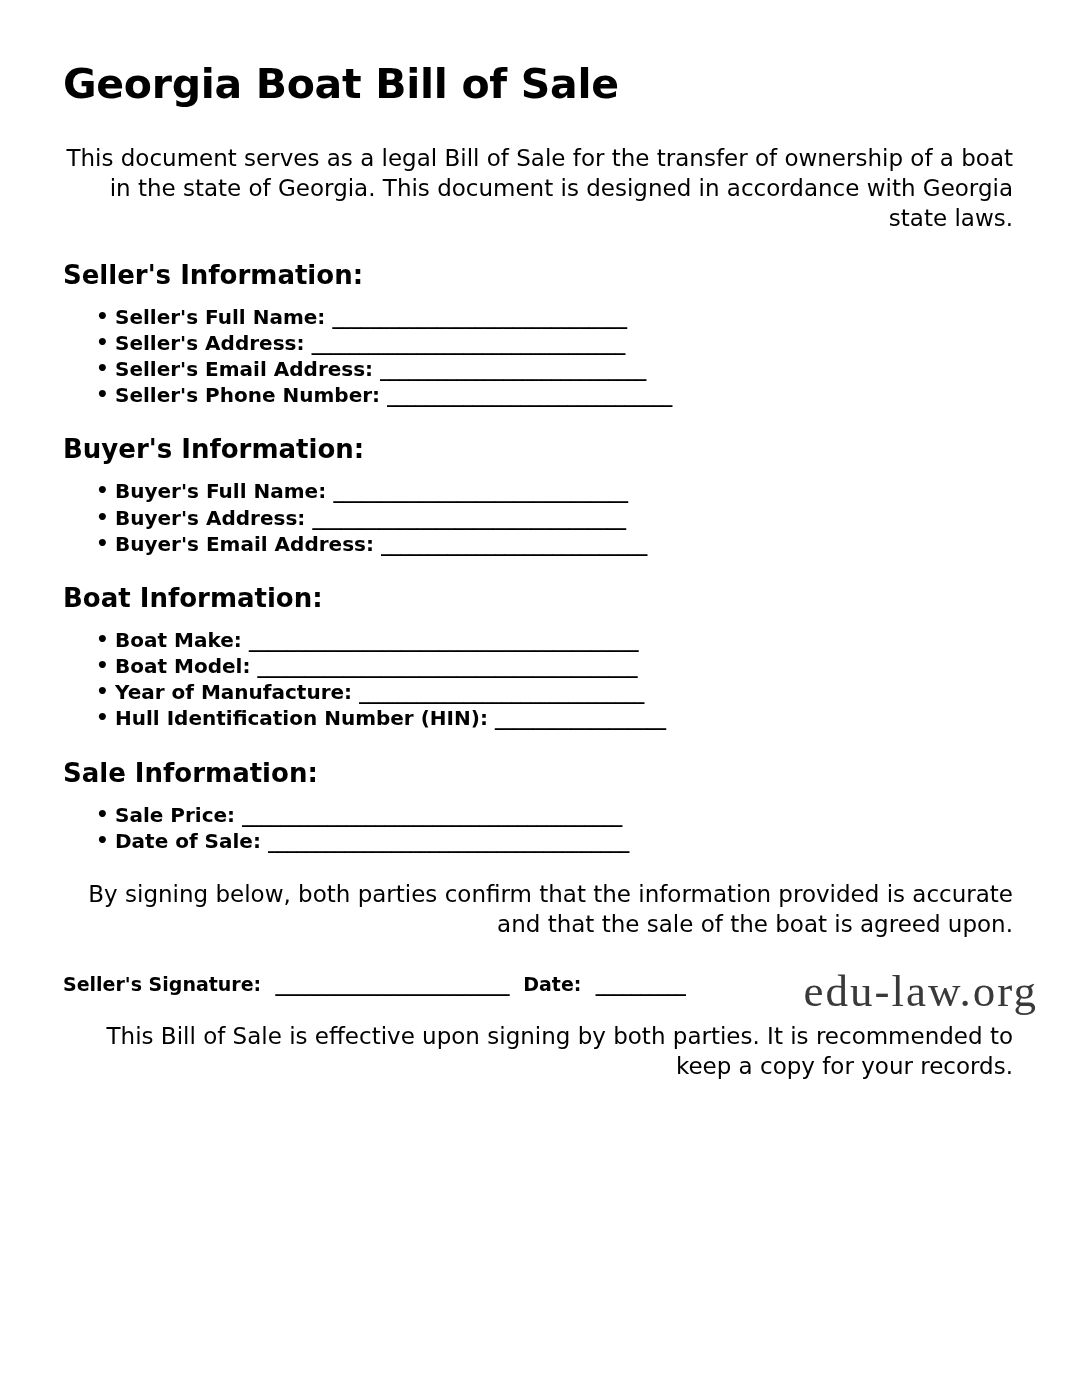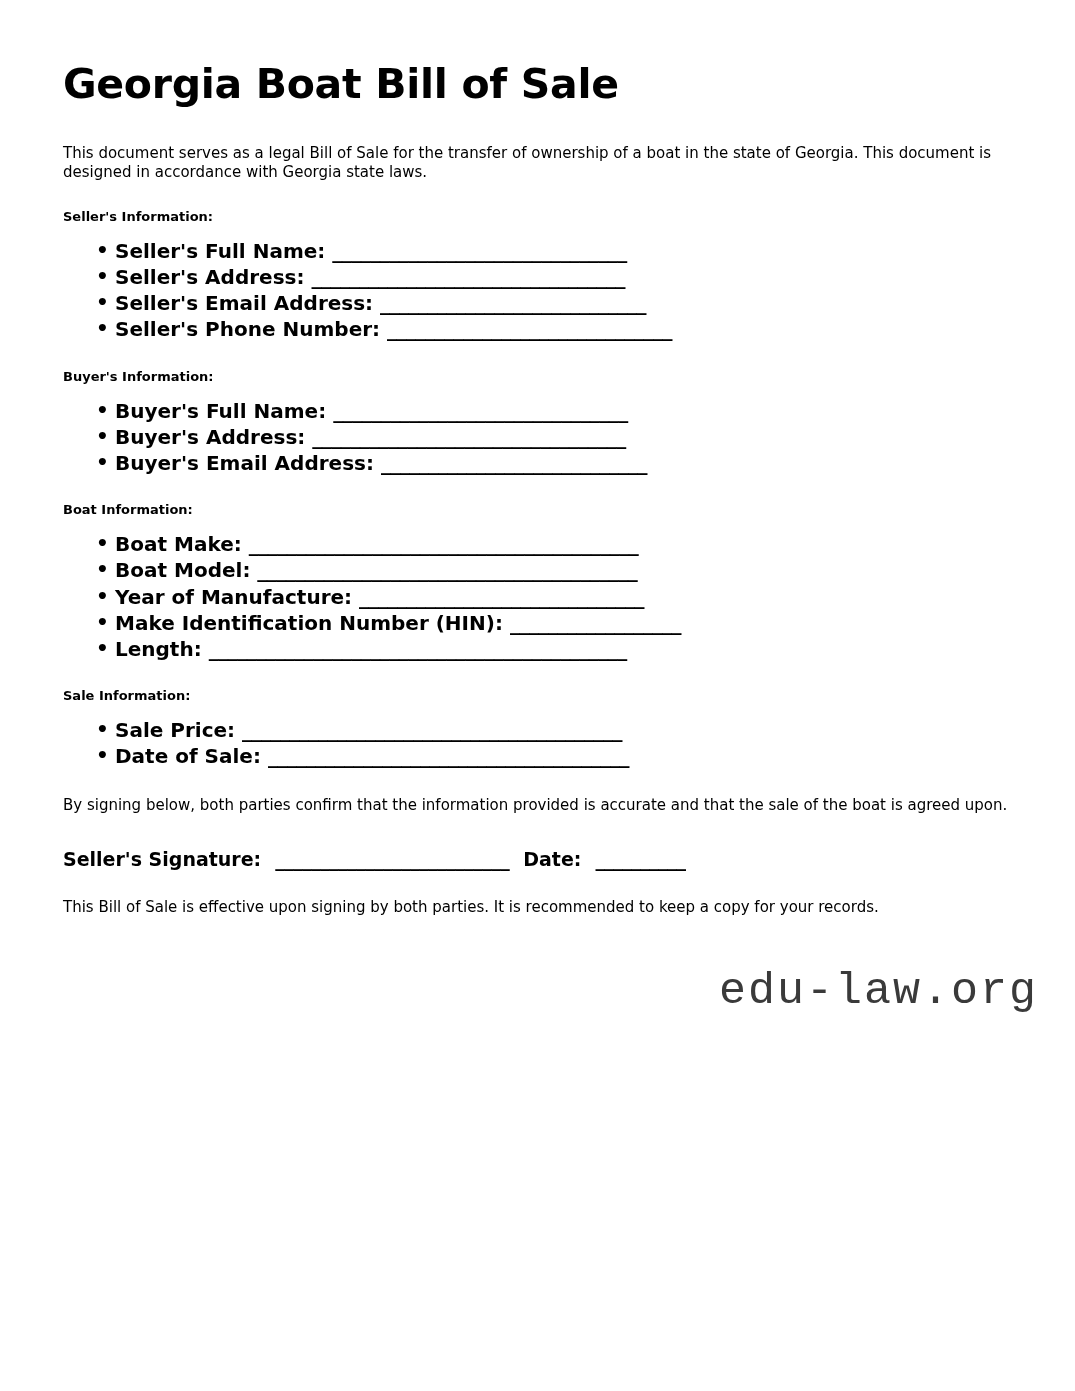--- a/index.html
+++ b/index.html
@@ -36,29 +36,30 @@
   .doc-title {
     font-size: 41px;
     font-weight: bold;
     letter-spacing: -0.3px;
     line-height: 1.12;
     margin: 0 0 36px 0;
     color: #000;
   }
 
   .para {
-    font-size: 15px;
+    font-size: 23px;
     line-height: 1.30;
     margin: 0 0 26px 0;
     color: #000;
     max-width: 950px;
+    text-align: right;
   }
 
   .section-heading {
-    font-size: 13px;
+    font-size: 26px;
     font-weight: bold;
     margin: 0 0 14px 0;
     color: #000;
   }
 
   ul.field-list {
     list-style: none;
     margin: 0 0 26px 0;
     padding: 0;
   }
@@ -107,21 +108,21 @@
   }
 
   .closing {
     margin-top: 26px;
   }
 
   .watermark {
     position: absolute;
     right: 40px;
     bottom: 30px;
-    font-family: Liberation Mono, monospace;
+    font-family: Liberation Serif, serif;
     font-size: 45px;
     letter-spacing: 2px;
     color: #3a3a3a;
     white-space: nowrap;
   }
 </style>
 </head>
 <body>
 
 <div class="page">
@@ -144,22 +145,21 @@
       <li><span>Buyer's Full Name:</span> <span class="blank">_______________________________</span></li>
       <li><span>Buyer's Address:</span> <span class="blank">_________________________________</span></li>
       <li><span>Buyer's Email Address:</span> <span class="blank">____________________________</span></li>
     </ul>
 
     <div class="section-heading">Boat Information:</div>
     <ul class="field-list">
       <li><span>Boat Make:</span> <span class="blank">_________________________________________</span></li>
       <li><span>Boat Model:</span> <span class="blank">________________________________________</span></li>
       <li><span>Year of Manufacture:</span> <span class="blank">______________________________</span></li>
-      <li><span>Make Identification Number (HIN):</span> <span class="blank">__________________</span></li>
-      <li><span>Length:</span> <span class="blank">____________________________________________</span></li>
+      <li><span>Hull Identification Number (HIN):</span> <span class="blank">__________________</span></li>
     </ul>
 
     <div class="section-heading">Sale Information:</div>
     <ul class="field-list">
       <li><span>Sale Price:</span> <span class="blank">________________________________________</span></li>
       <li><span>Date of Sale:</span> <span class="blank">______________________________________</span></li>
     </ul>
 
     <p class="para">By signing below, both parties confirm that the information provided is accurate and that the sale of the boat is agreed upon.</p>
 

